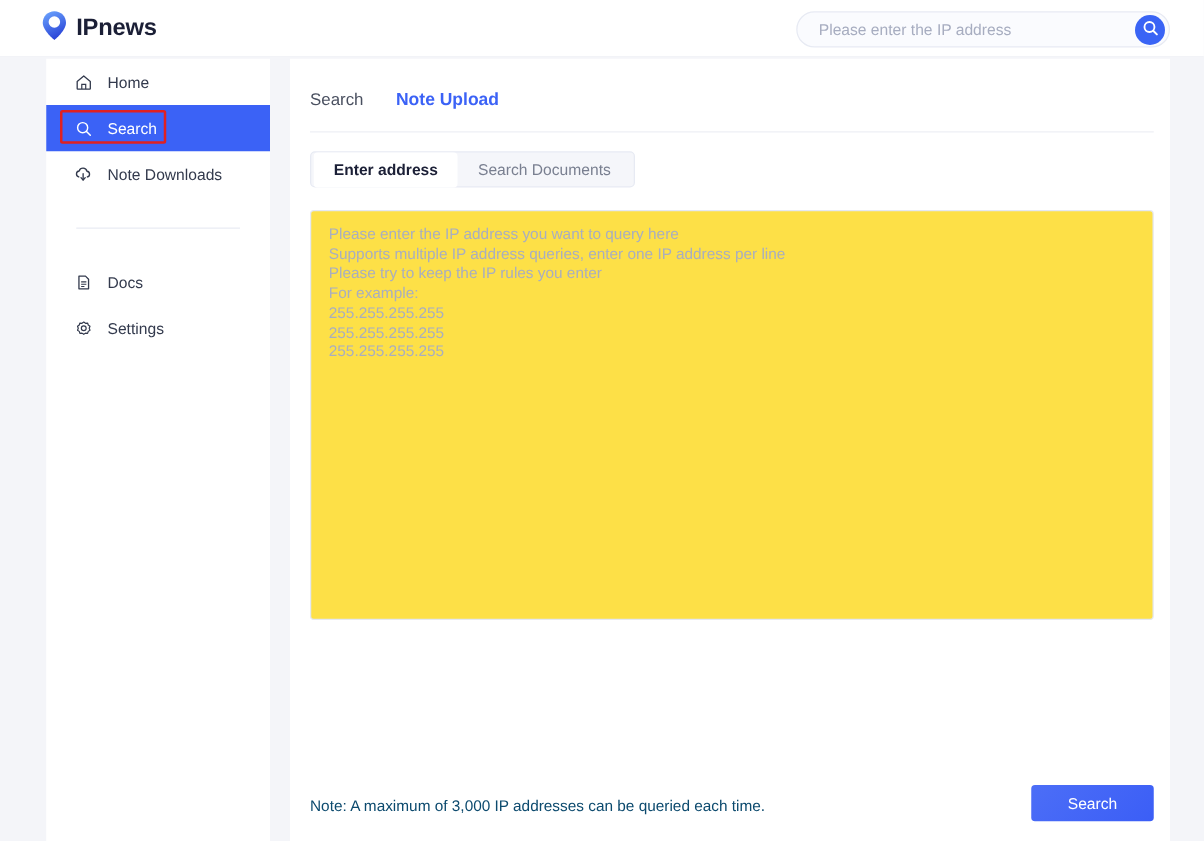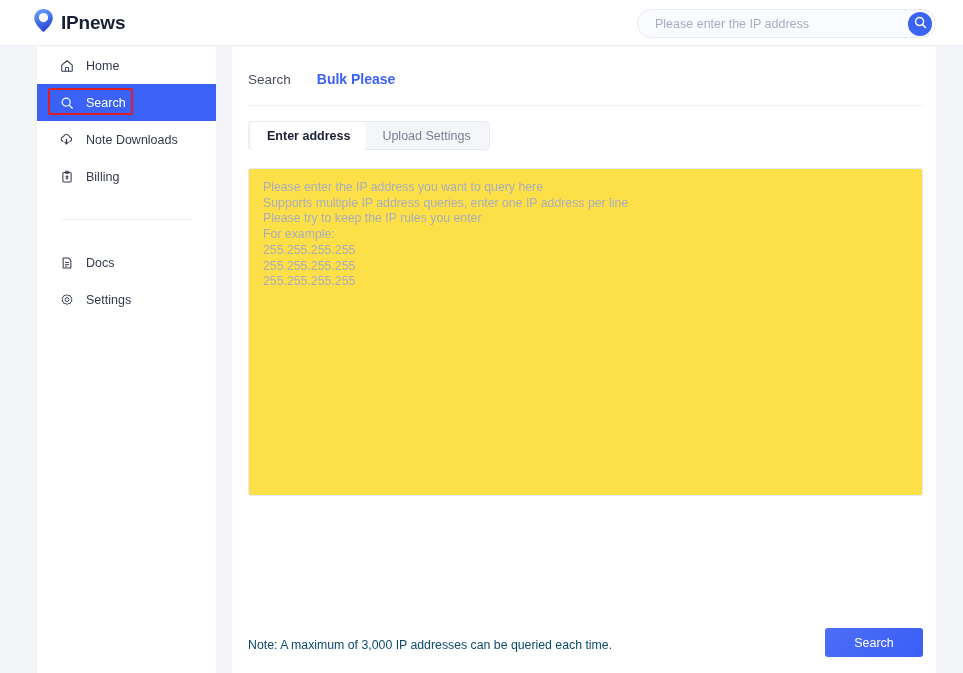--- a/index.html
+++ b/index.html
@@ -268,32 +268,20 @@
     <span class="nav-icon">
       <svg width="15" height="15" viewBox="0 0 16 16">
         <path d="M4.3 10.2 A2.6 2.6 0 0 1 4.6 5.1 A3.5 3.5 0 0 1 11.3 5.3 A2.5 2.5 0 0 1 11.6 10.2" fill="none" stroke="currentColor" stroke-width="1.15" stroke-linecap="round"></path>
         <line x1="8" y1="7.4" x2="8" y2="12.6" stroke="currentColor" stroke-width="1.15" stroke-linecap="round"></line>
         <path d="M6.2 10.8 L8 12.8 L9.8 10.8" fill="none" stroke="currentColor" stroke-width="1.15" stroke-linecap="round" stroke-linejoin="round"></path>
       </svg>
     </span>
     <span>Note Downloads</span>
   </div>
 
-  <div class="nav-item">
-    <span class="nav-icon">
-      <svg width="14" height="14" viewBox="0 0 16 16">
-        <rect x="3.3" y="2.8" width="9.4" height="11" rx="1.2" fill="none" stroke="currentColor" stroke-width="1.2"></rect>
-        <rect x="6" y="1.4" width="4" height="2.4" rx="0.6" fill="none" stroke="currentColor" stroke-width="1.1"></rect>
-        <line x1="8" y1="6" x2="8" y2="11" stroke="currentColor" stroke-width="1.05"></line>
-        <line x1="6.4" y1="7.4" x2="9.6" y2="7.4" stroke="currentColor" stroke-width="1.05"></line>
-        <line x1="6.4" y1="9.4" x2="9.6" y2="9.4" stroke="currentColor" stroke-width="1.05"></line>
-      </svg>
-    </span>
-    <span>Billing</span>
-  </div>
 
   <div id="nav-gap"></div>
   <div id="nav-divider"></div>
 
   <div class="nav-item">
     <span class="nav-icon">
       <svg width="14" height="14" viewBox="0 0 16 16">
         <path d="M3.6 2.2 H9.6 L12.4 5 V13.8 H3.6 Z" fill="none" stroke="currentColor" stroke-width="1.2" stroke-linejoin="round"></path>
         <line x1="5.6" y1="7.4" x2="10.4" y2="7.4" stroke="currentColor" stroke-width="1"></line>
         <line x1="5.6" y1="9.6" x2="10.4" y2="9.6" stroke="currentColor" stroke-width="1"></line>
@@ -313,27 +301,27 @@
     <span>Settings</span>
   </div>
 
 
 </nav>
 
 <main id="main-card">
 
   <div id="page-tabs">
     <div class="page-tab">Search</div>
-    <div class="page-tab active">Bulk Please</div>
+    <div class="page-tab active">Note Upload</div>
   </div>
   <div id="tabs-rule"></div>
 
   <div id="segmented">
     <div class="seg-btn active">Enter address</div>
-    <div class="seg-btn">Upload Settings</div>
+    <div class="seg-btn">Search Documents</div>
   </div>
 
   <div id="ip-textarea-wrap">
     <textarea id="ip-textarea" placeholder="Please enter the IP address you want to query here
 Supports multiple IP address queries, enter one IP address per line
 Please try to keep the IP rules you enter
 For example:
 255.255.255.255
 255.255.255.255
 255.255.255.255" style=""></textarea>

